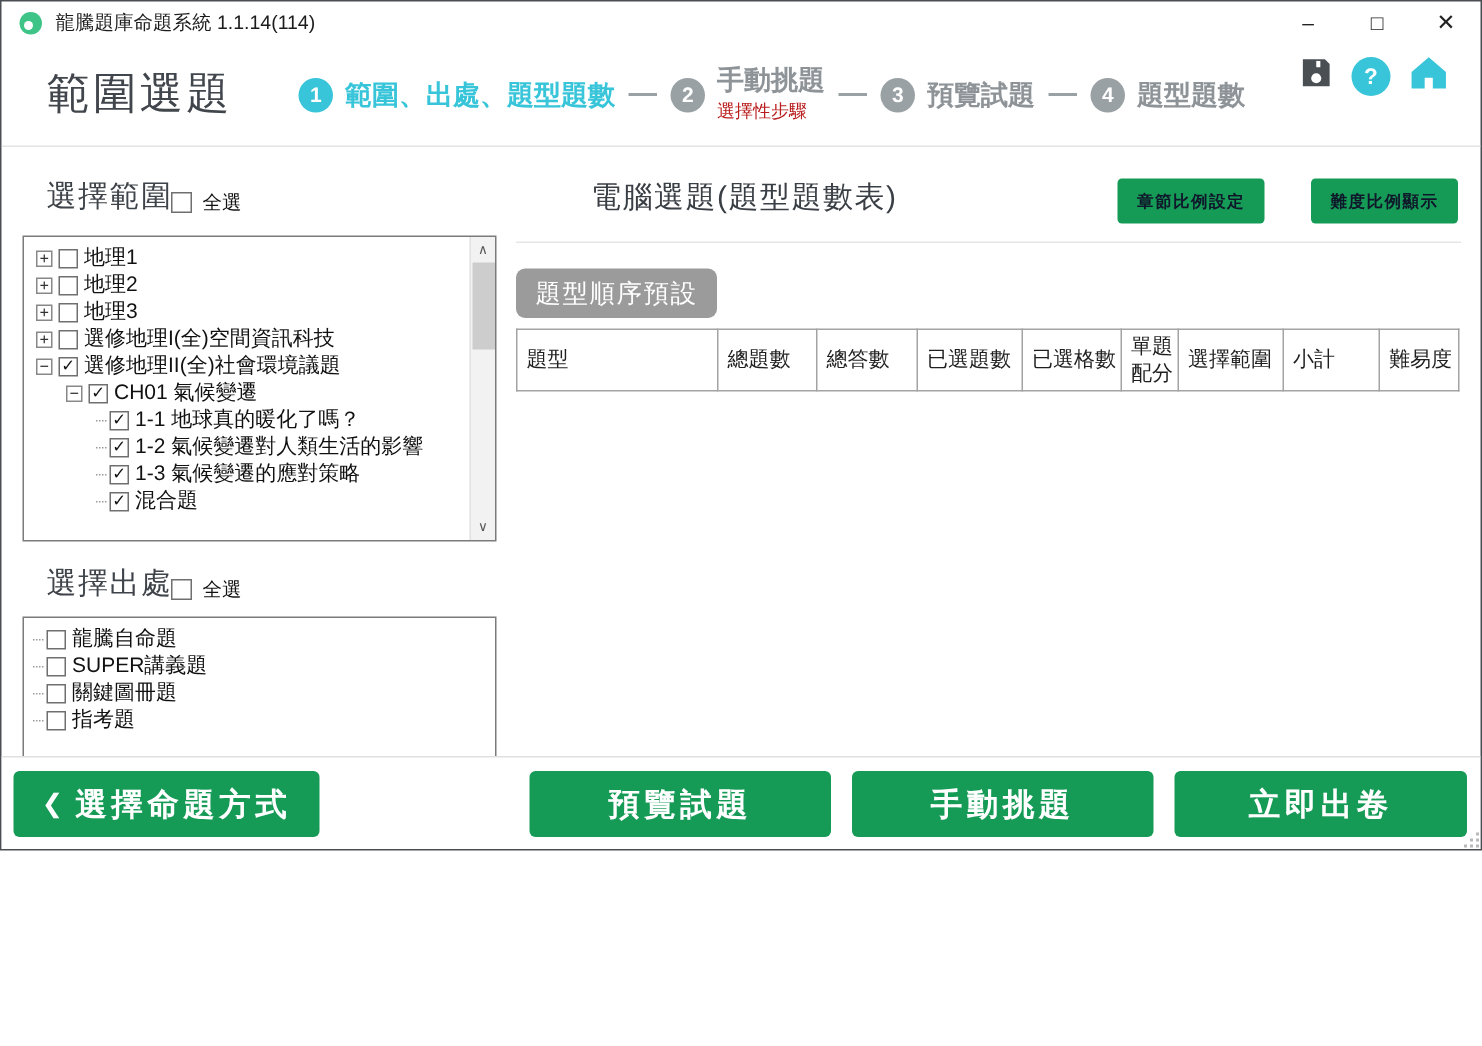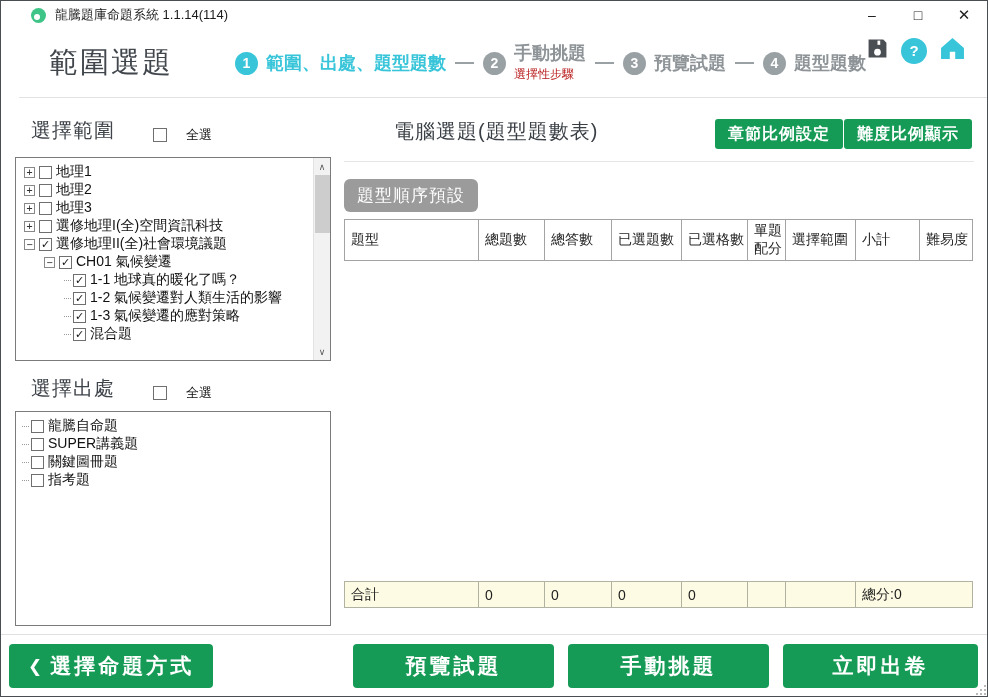--- a/index.html
+++ b/index.html
@@ -1,53 +1,53 @@
 <!DOCTYPE html>
 <html><head>
 <meta charset="utf-8">
 <style>
   * { margin:0; padding:0; box-sizing:border-box; }
   body { font-family:"Liberation Sans","DejaVu Sans",sans-serif; background:#fff; }
-  .window { position:relative; width:988px; height:697px; background:#fff;
-            border:1px solid #4a4e52; overflow:hidden;padding-left:18px; }
+  .window { position:relative; width:988px; height:567px; background:#fff;
+            border:1px solid #4a4e52; overflow:hidden; }
 
   
   .titlebar { height:28px; display:flex; align-items:center; }
   .app-icon { width:15px; height:15px; border-radius:50%; background:#3ec487;
               margin:0 9px 0 12px; position:relative; }
   .app-icon::after { content:""; position:absolute; left:3px; top:6px; width:6px; height:6px;
               border-radius:50%; background:#fff; }
   .app-title { font-size:13px; color:#1c1c1c; }
   .win-controls { margin-left:auto; display:flex; height:28px; }
   .win-btn { width:46px; height:28px; display:flex; align-items:center; justify-content:center;
              font-size:14px; color:#222; cursor:default; }
   .win-btn.close { font-size:15px; }
 
   
   .header { height:69px; display:flex; align-items:center; padding:0 0 0 30px;
             border-bottom:1px solid #e3e3e3; }
-  .page-title { font-size:29px; color:#41464c; letter-spacing:2px; margin-right:62px; }
+  .page-title { font-size:29px; color:#41464c; letter-spacing:2px; margin-right:44px; }
   .steps { display:flex; align-items:center; }
   .step { display:flex; align-items:center; }
   .step-num { width:23px; height:23px; border-radius:50%; background:#9aa1a5; color:#fff;
               font-size:14px; font-weight:bold; display:flex; align-items:center;
               justify-content:center; margin-right:8px; flex:none; }
   .step.active .step-num { background:#38c5d9; }
   .step-label { font-size:18px; font-weight:bold; color:#8d9397; line-height:20px; }
   .step.active .step-label { color:#38c5d9; }
   .step-sub { font-size:12px; color:#b91c1c; font-weight:normal; margin-top:1px; }
   .step-dash { width:19px; border-top:2px solid #9aa1a5; margin:0 9px; }
 
   .header-icons { position:absolute; top:36px; right:22px; display:flex; align-items:center; gap:13px; }
   .help-circle { width:26px; height:26px; border-radius:50%; background:#38c5d9; color:#fff;
                  font-size:15px; font-weight:bold; display:flex; align-items:center; justify-content:center; }
 
   
   .section-heading { position:absolute; font-size:20px; color:#3f444a; letter-spacing:1px; }
-  .select-all { position:absolute; display:flex; align-items:center; gap:19px; font-size:13px; color:#111;margin-left:39px; }
+  .select-all { position:absolute; display:flex; align-items:center; gap:7px; font-size:13px; color:#111; }
   .cb { width:13px; height:13px; border:1px solid #6f6f6f; background:#fff; display:inline-flex;
         align-items:center; justify-content:center; flex:none; position:relative; }
   .cb.big { width:14px; height:14px; }
   .cb.checked::after { content:"✓"; font-size:11px; color:#111; line-height:1; }
   .listbox { position:absolute; border:1px solid #7b7b7b; background:#fff; overflow:hidden; }
   #scope-box  { left:14px; top:156px; width:316px; height:204px; }
   #source-box { left:14px; top:410px; width:316px; height:215px; }
   .tree { padding:5px 0 0 6px; font-size:14px; color:#111; }
   .trow { display:flex; align-items:center; height:18px; white-space:nowrap; }
   .trow .dots { width:7px; border-top:1px dotted #9a9a9a; margin-right:2px; flex:none; }
@@ -58,22 +58,22 @@
   .trow .cb { margin-right:4px; }
   .vscroll { position:absolute; top:0; right:0; bottom:0; width:17px; background:#f2f2f2;
              border-left:1px solid #e2e2e2; }
   .varrow { height:17px; display:flex; align-items:center; justify-content:center;
             font-size:9px; color:#555; }
   .varrow.down { position:absolute; bottom:0; left:0; right:0; }
   .vthumb { position:absolute; top:17px; left:1px; width:15px; height:58px; background:#cdcdcd; }
 
   
   .main-heading { position:absolute; left:345px; top:117px; font-size:20px; color:#3a3f45; letter-spacing:1px;margin-left:48px; }
-  .gbtn { position:absolute; top:118px; height:30px; background:#169b57; color:#ffffff; border:none;
-          border-radius:3px; font-size:16px; font-weight:bold; padding:0 13px;
+  .gbtn { position:absolute; top:118px; height:30px; background:#169b57; color:#0f172a; border:none;
+          border-radius:3px; font-size:11px; font-weight:bold; padding:0 13px;
           font-family:inherit; letter-spacing:1px; }
   #btn-chapter { right:144px; }
   #btn-difficulty { right:15px; }
   .main-hr { position:absolute; left:343px; right:13px; top:160px; border-top:1px solid #e6e6e6; }
   .order-btn { position:absolute; left:343px; top:178px; background:#9b9b9b; color:#fff; border:none;
                border-radius:6px; font-size:17px; font-weight:normal; padding:5px 13px;
                font-family:inherit; letter-spacing:1px; }
 
   table { border-collapse:collapse; table-layout:fixed; }
   #qtable  { position:absolute; left:343px; top:218px; width:628px; }

